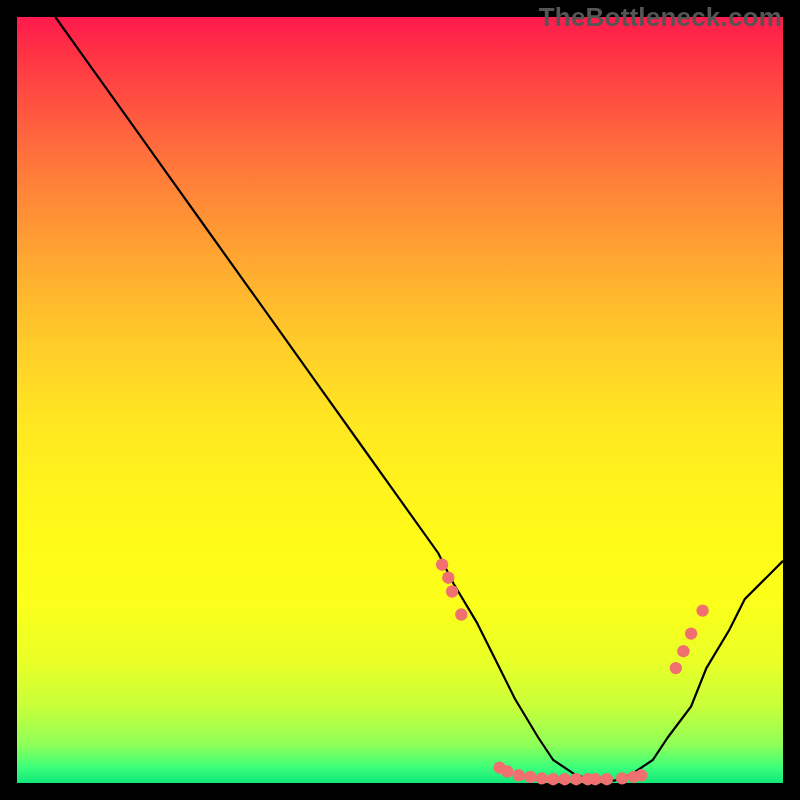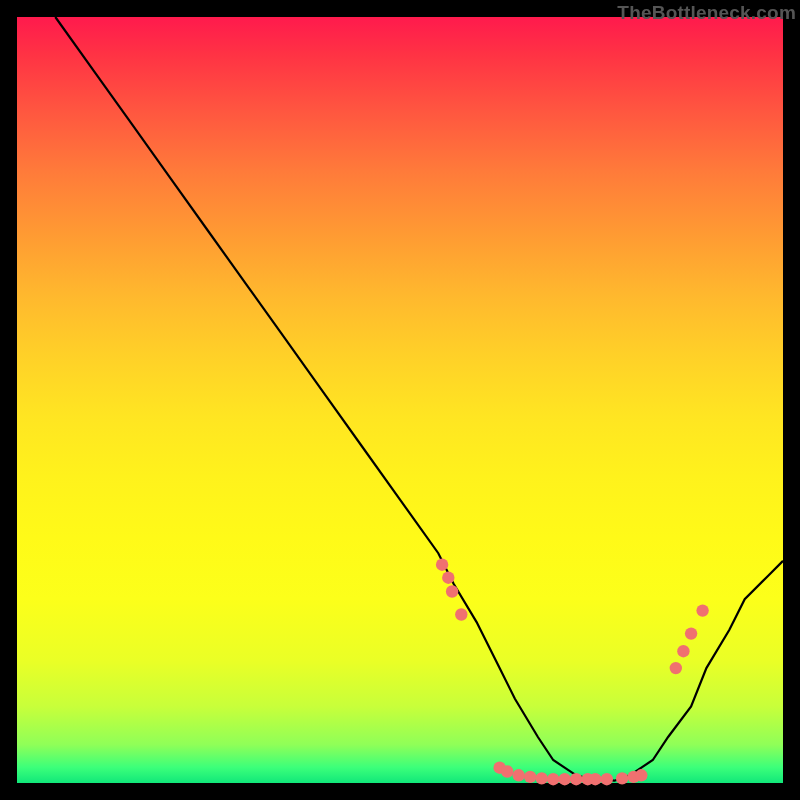--- a/index.html
+++ b/index.html
@@ -24,22 +24,22 @@
     #fcff1a 76%,
     #eaff26 84%,
     #c8ff3a 90%,
     #8fff58 95%,
     #3bff7a 98%,
     #11e77a 100%);
 }
 .watermark {
   position: absolute;
   top: 2px;
-  right: 4px;
-  font-size: 19px;
+  right: 18px;
+  font-size: 26px;
   font-weight: bold;
   color: #555;
   letter-spacing: 0.2px;
 }
 svg { position: absolute; left: 0; top: 0; }
 .curve { fill: none; stroke: #000; stroke-width: 2.2; }
 .dot { fill: #f07070; }
 </style>
 </head>
 <body>

